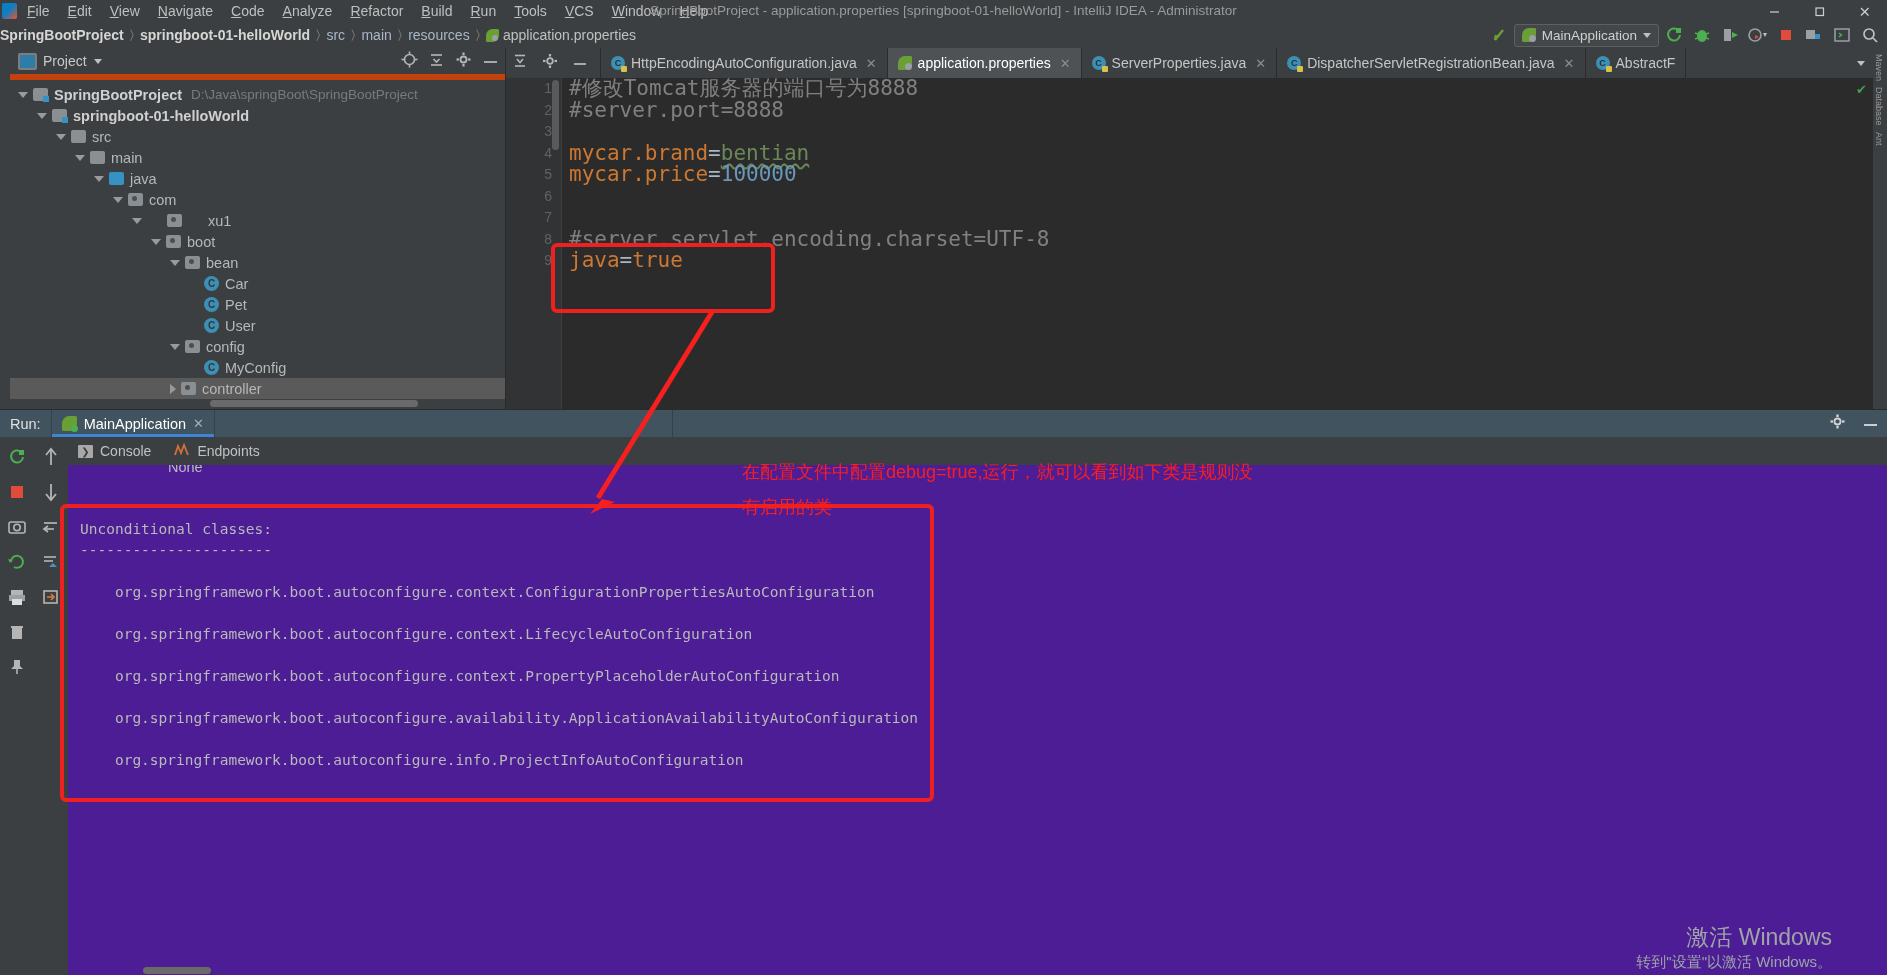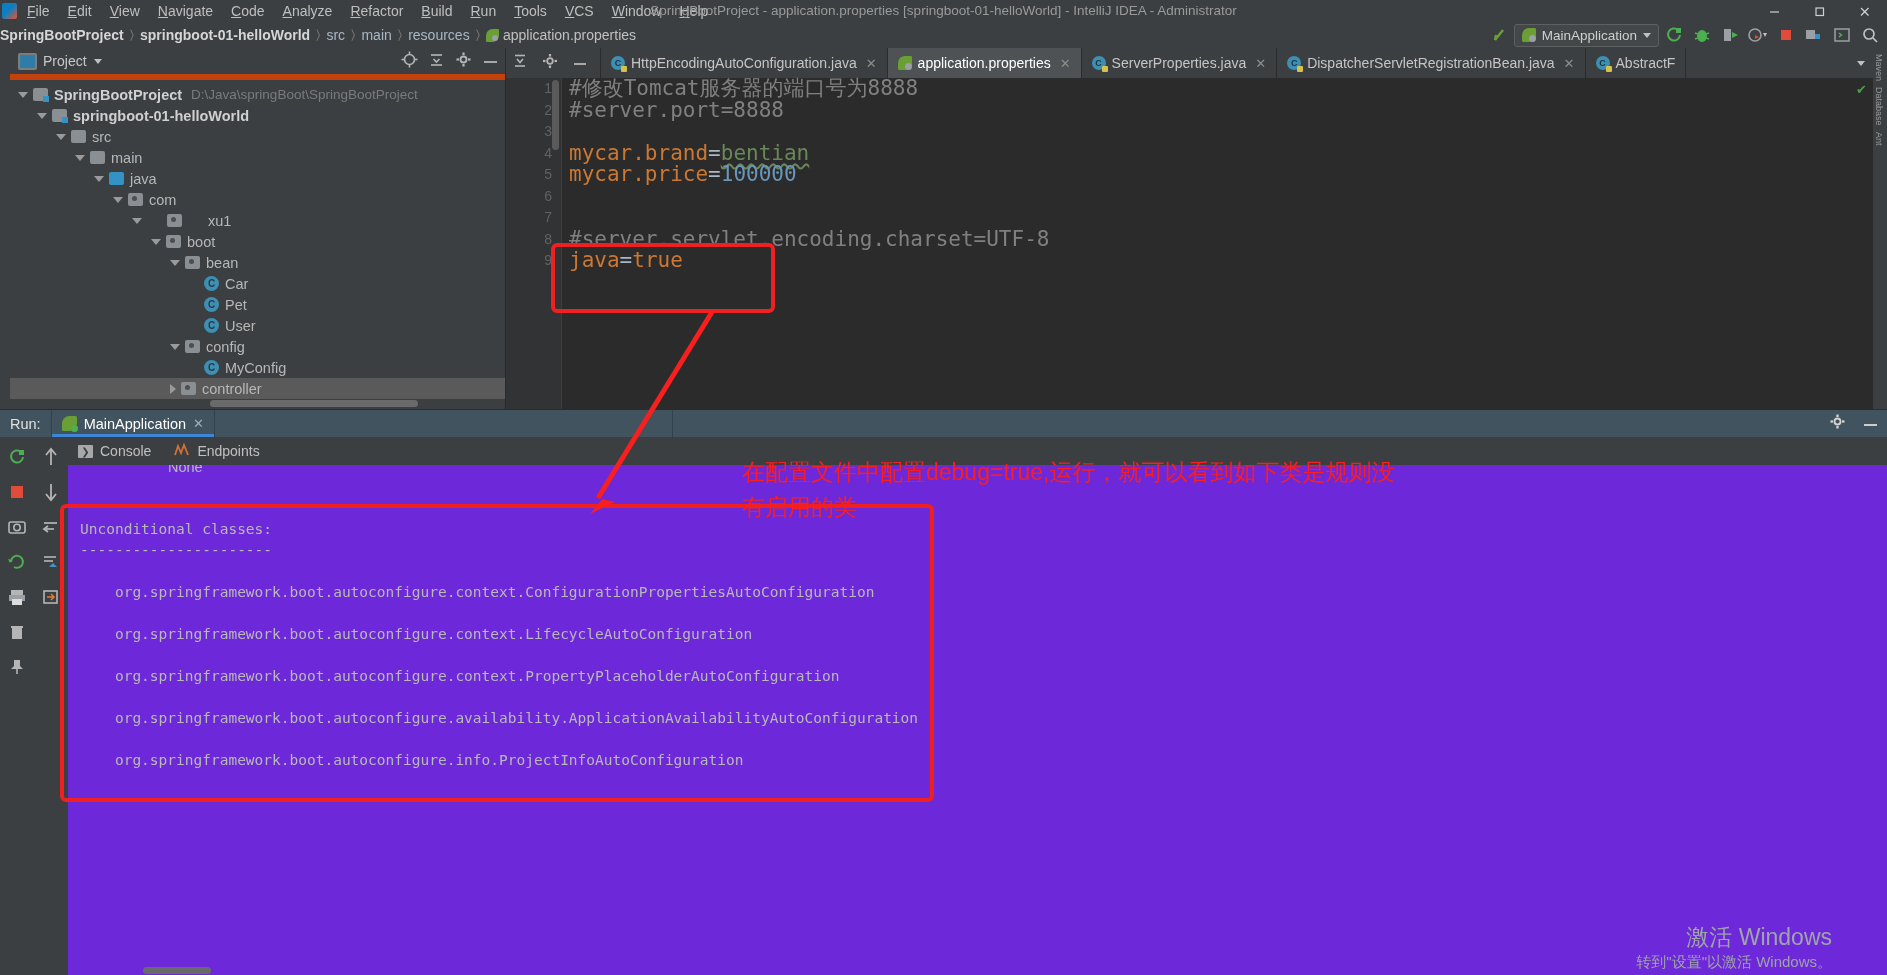--- a/index.html
+++ b/index.html
@@ -171,38 +171,38 @@
   .rtab{display:flex;align-items:center;gap:7px;font-size:14px;color:#c0c0c0;}
   .rtab .box-ico{width:15px;height:13px;background:#a8a8a8;color:#3c3f41;font-size:10px;display:flex;align-items:center;justify-content:center;border-radius:1px;}
 
   #run-sidebar{position:absolute;left:0;top:27px;width:68px;height:539px;background:#3c3f41;border-right:1px solid #2b2b2b;}
   .rs-col{position:absolute;top:2px;width:33px;display:flex;flex-direction:column;align-items:center;gap:11px;padding-top:6px;}
   #rs-left{left:0;}
   #rs-right{left:34px;}
   .rs-btn{width:26px;height:24px;display:flex;align-items:center;justify-content:center;}
 
   #console{
-    position:absolute;left:68px;top:55px;width:1819px;height:511px;background:#6d28d9;overflow:hidden;
+    position:absolute;left:68px;top:55px;width:1819px;height:511px;background:#4c1d95;overflow:hidden;
   }
   #console-pre{
     position:absolute;left:12px;top:0;font-size:14.5px;color:#b9b9b9;white-space:pre;line-height:1;
   }
   .cline{height:21px;line-height:21px;white-space:pre;}
   #console-none{position:absolute;left:100px;top:-6px;font-size:14.5px;color:#b9b9b9;}
 
   #console-box{
     position:absolute;left:60px;top:504px;width:866px;height:290px;
     border:4px solid #ef2020;border-radius:6px;pointer-events:none;
   }
   #console-hscroll{position:absolute;left:75px;bottom:2px;width:68px;height:7px;background:#6a6a6a;border-radius:4px;}
 
   
   #annot-text{
     position:absolute;left:742px;top:455px;width:810px;
-    color:#f81f1f;font-size:23px;line-height:35px;font-weight:500;
+    color:#f81f1f;font-size:18px;line-height:35px;font-weight:500;
   }
   #arrow-svg{position:absolute;left:560px;top:300px;width:220px;height:230px;pointer-events:none;}
 
   
   #watermark{
     position:absolute;right:55px;bottom:2px;text-align:right;color:#9fa4a8;
   }
   #watermark .wm1{font-size:23px;line-height:28px;}
   #watermark .wm2{font-size:15px;line-height:22px;}
 </style>

